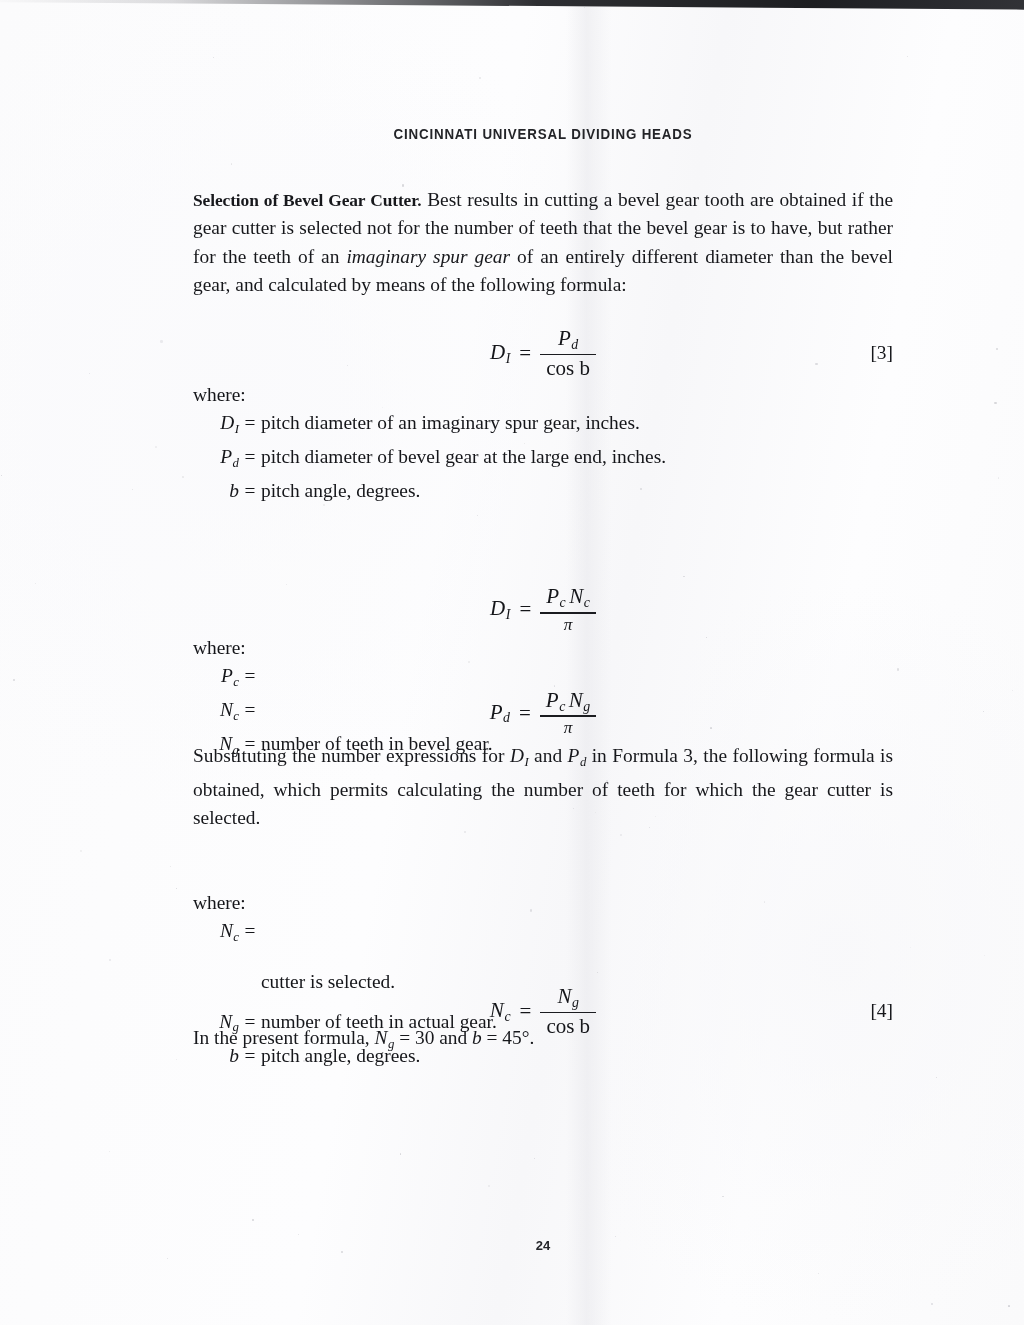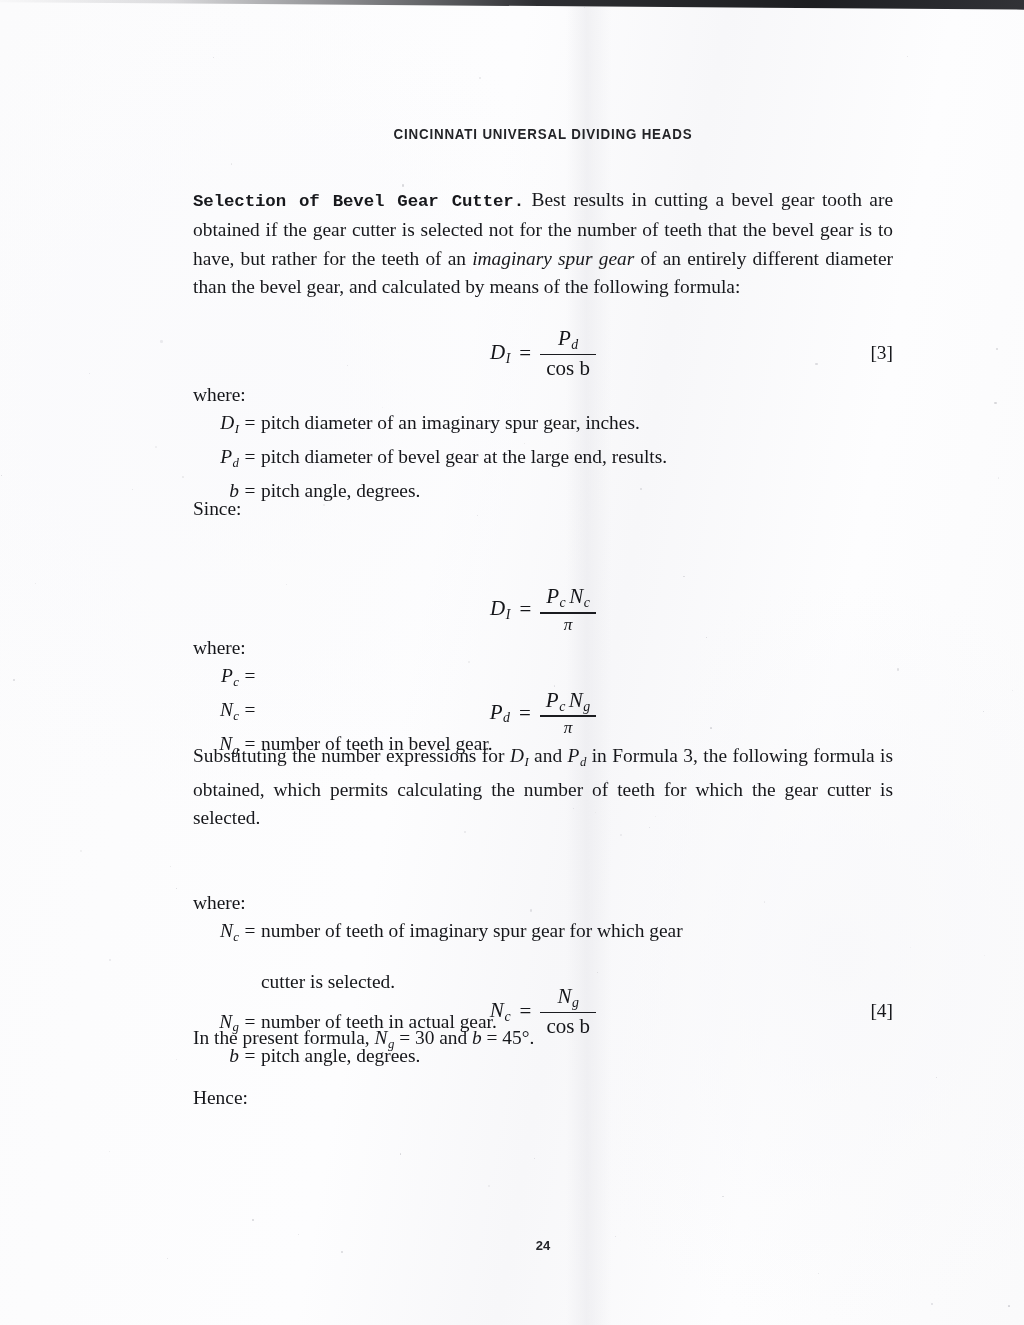--- a/index.html
+++ b/index.html
@@ -71,21 +71,21 @@
     margin: 0;
     font-size: 19.4px;
     line-height: 28.4px;
     text-align: justify;
     text-justify: inter-word;
     color: #17181c;
   }
   p.para.last { text-align: left; }
 
   .lead {
-    font-family: Liberation Mono, monospace;
+    font-family: Liberation Serif, serif;
     font-weight: bold;
     font-size: 17.4px;
     letter-spacing: -0.1px;
   }
   .ital { font-style: italic; }
 
   .where {
     margin: 0;
     font-size: 19.4px;
     line-height: 28.4px;
@@ -271,33 +271,30 @@
       <p class="where">where:</p>
       <div class="defs">
         <div class="def-row">
           <span class="def-sym"><span>D</span><sub class="sb">I</sub></span>
           <span class="def-eq">=</span>
           <span class="def-txt">pitch diameter of an imaginary spur gear, inches.</span>
         </div>
         <div class="def-row">
           <span class="def-sym"><span>P</span><sub class="sb">d</sub></span>
           <span class="def-eq">=</span>
-          <span class="def-txt spread">pitch diameter of bevel gear at the large end, results.</span>
+          <span class="def-txt spread">pitch diameter of bevel gear at the large end, inches.</span>
         </div>
         <div class="def-row">
           <span class="def-sym"><span>b</span></span>
           <span class="def-eq">=</span>
           <span class="def-txt">pitch angle, degrees.</span>
         </div>
       </div>
     </div>
 
-    <div class="body-block" style="top:495px;">
-      <p class="where">Since:</p>
-    </div>
 
     <div class="body-block display" style="top:533px;">
       <span class="eq">
         <span class="lhs"><span>D</span><sub class="sb">I</sub></span>
         <span class="rel">=</span>
         <span class="frac">
           <span class="num"><span>P</span><sub class="sb">c</sub>  <span>N</span><sub class="sb">c</sub></span>
           <span class="bar"></span>
           <span class="den" style="font-size:0.82em"><span>π</span></span>
         </span>
@@ -351,44 +348,40 @@
       </span>
       <span class="tagnum">[4]</span>
     </div>
 
     <div class="body-block" style="top:889px;">
       <p class="where">where:</p>
       <div class="defs">
         <div class="def-row">
           <span class="def-sym"><span>N</span><sub class="sb">c</sub></span>
           <span class="def-eq">=</span>
-          <span class="def-txt">number of teeth of imaginary spur gear for which gear</span>
         </div>
         <div class="def-cont" style="font-size:19.4px;line-height:28.4px;margin-top:17px;">cutter is selected.</div>
         <div style="height:11px"></div>
         <div class="def-row">
           <span class="def-sym"><span>N</span><sub class="sb">g</sub></span>
           <span class="def-eq">=</span>
           <span class="def-txt">number of teeth in actual gear.</span>
         </div>
         <div class="def-row">
           <span class="def-sym"><span>b</span></span>
           <span class="def-eq">=</span>
           <span class="def-txt">pitch angle, degrees.</span>
         </div>
       </div>
     </div>
 
     <div class="body-block" style="top:1024px;">
       <p class="para last"><span>In the present formula, </span><span class="ital"><span>N</span><sub class="sb">g</sub></span><span> = 30 and </span><span class="ital">b</span><span> = 45°.</span></p>
     </div>
 
-    <div class="body-block" style="top:1084px;">
-      <p class="where">Hence:</p>
-    </div>
 
     <div class="body-block display" style="top:1180px;"></div>
     <div class="body-block display" style="top:1118px;">
       <span class="eq">
         <span class="lhs"><span>N</span></span>
         <span class="rel">=</span>
         <span class="upright">43</span>
       </span>
     </div>
 

